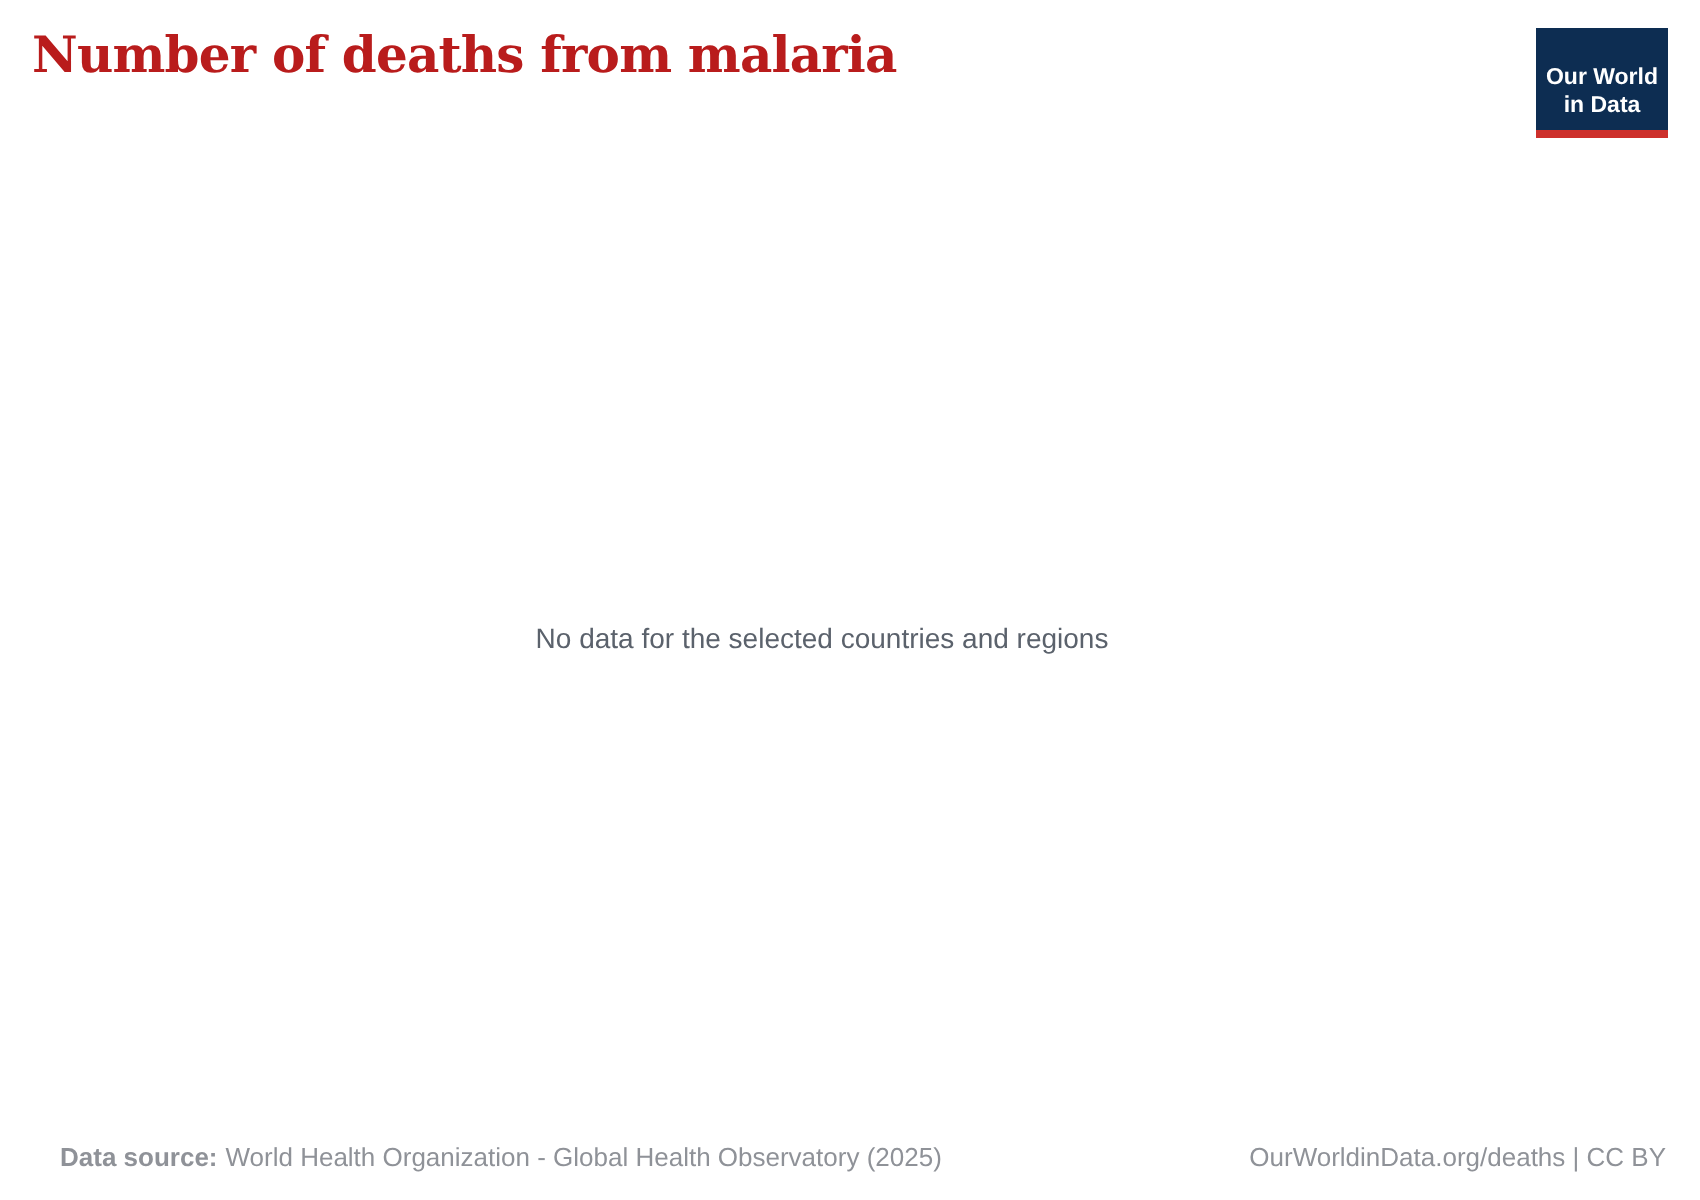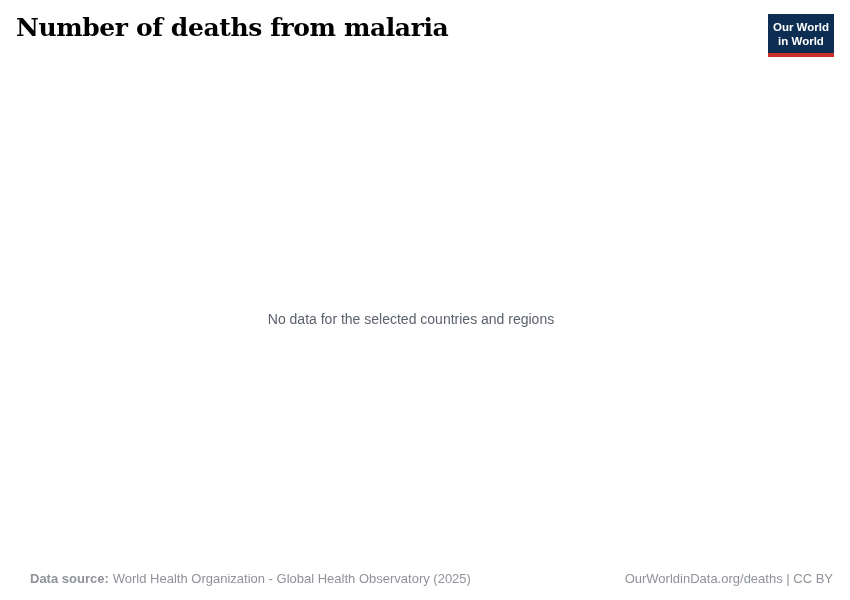--- a/index.html
+++ b/index.html
@@ -21,37 +21,37 @@
     top: 13px;
     left: 16px;
     right: 110px;
   }
   .chart-title {
     font-family: "DejaVu Serif", "Liberation Serif", serif;
     font-weight: 700;
     font-size: 25px;
     line-height: 1.2;
     letter-spacing: -0.4px;
-    color: #000000;
+    color: #b91c1c;
   }
   .chart-subtitle {
     margin-top: 5px;
     font-size: 14px;
     line-height: 1.3;
     color: #5b5e63;
   }
   
   .logo {
     position: absolute;
     top: 14px;
     right: 16px;
     width: 66px;
     background: #0d2d52;
     border-bottom: 4px solid #cd302b;
-    padding: 6px 4px 5px 4px;
+    padding: 18px 4px 5px 4px;
     display: flex;
     flex-direction: column;
     align-items: center;
     text-decoration: none;
     cursor: pointer;
   }
   .logo span {
     color: #ffffff;
     font-weight: 700;
     font-size: 11.5px;
@@ -98,21 +98,21 @@
 <body>
 
 <div class="chart-frame">
 
   <div class="header-text">
     <h1 class="chart-title">Number of deaths from malaria</h1>
   </div>
 
   <a class="logo">
     <span>Our World</span>
-    <span>in World</span>
+    <span>in Data</span>
   </a>
 
   <div class="no-data">No data for the selected countries and regions</div>
 
   <div class="footer">
     <div class="source">
       <span class="source-label">Data source:</span><span>World Health Organization - Global Health Observatory (2025)</span>
     </div>
     <a class="license-link">OurWorldinData.org/deaths | CC BY</a>
   </div>

